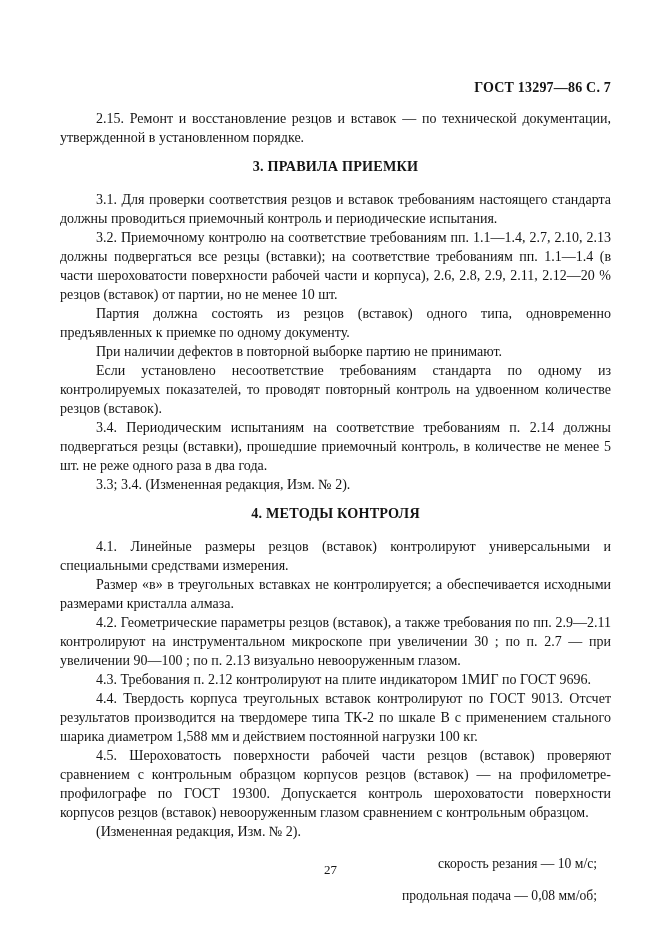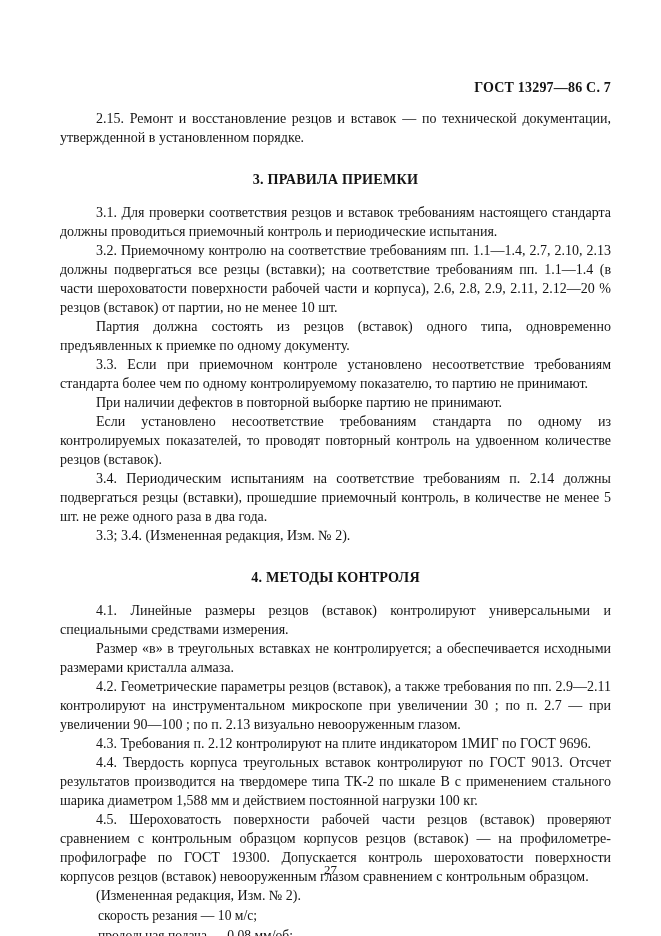--- a/index.html
+++ b/index.html
@@ -23,28 +23,28 @@
     margin-bottom: 13px;
   }
   p.para {
     margin: 0;
     font-size: 14px;
     line-height: 19px;
     text-align: justify;
     text-indent: 36px;
   }
   p.mode-line {
-    margin: 2px;
+    margin: 14px;
     font-size: 13.6px;
     line-height: 17.7px;
-    text-align: left;
+    text-align: right;
     text-indent: 36px;
   }
   h2.section-title {
-    margin: 24px 0 15px 0;
+    margin: 11px 0 15px 0;
     text-align: center;
     font-size: 14.2px;
     font-weight: bold;
     letter-spacing: 0.2px;
   }
   .bold { font-weight: normal; }
   .page-number {
     position: absolute;
     left: 0; right: 0;
     bottom: 58px;
@@ -59,21 +59,20 @@
 
   <div class="doc-header">ГОСТ 13297—86 С. 7</div>
 
   <p class="para">2.15. Ремонт и восстановление резцов и вставок — по технической документации, утвержденной в установленном порядке.</p>
 
   <h2 class="section-title">3. ПРАВИЛА ПРИЕМКИ</h2>
 
   <p class="para">3.1. Для проверки соответствия резцов и вставок требованиям настоящего стандарта должны проводиться приемочный контроль и периодические испытания.</p>
   <p class="para">3.2. Приемочному контролю на соответствие требованиям пп. 1.1—1.4, 2.7, 2.10, 2.13 должны подвергаться все резцы (вставки); на соответствие требованиям пп. 1.1—1.4 (в части шероховатости поверхности рабочей части и корпуса), 2.6, 2.8, 2.9, 2.11, 2.12—20 % резцов (вставок) от партии, но не менее 10 шт.</p>
   <p class="para">Партия должна состоять из резцов (вставок) одного типа, одновременно предъявленных к приемке по одному документу.</p>
-  <p class="para">3.3. Если при приемочном контроле установлено несоответствие требованиям стандарта более чем по одному контролируемому показателю, то партию не принимают.</p>
   <p class="para">При наличии дефектов в повторной выборке партию не принимают.</p>
   <p class="para">Если установлено несоответствие требованиям стандарта по одному из контролируемых показателей, то проводят повторный контроль на удвоенном количестве резцов (вставок).</p>
   <p class="para">3.4. Периодическим испытаниям на соответствие требованиям п. 2.14 должны подвергаться резцы (вставки), прошедшие приемочный контроль, в количестве не менее 5 шт. не реже одного раза в два года.</p>
   <p class="para"><span>3.3; 3.4. </span><span class="bold">(Измененная редакция, Изм. № 2).</span></p>
 
   <h2 class="section-title">4. МЕТОДЫ КОНТРОЛЯ</h2>
 
   <p class="para">4.1. Линейные размеры резцов (вставок) контролируют универсальными и специальными средствами измерения.</p>
   <p class="para">Размер «в» в треугольных вставках не контролируется; а обеспечивается исходными размерами кристалла алмаза.</p>
   <p class="para">4.2. Геометрические параметры резцов (вставок), а также требования по пп. 2.9—2.11 контролируют на инструментальном микроскопе при увеличении 30 ; по п. 2.7 — при увеличении 90—100 ; по п. 2.13 визуально невооруженным глазом.</p>

